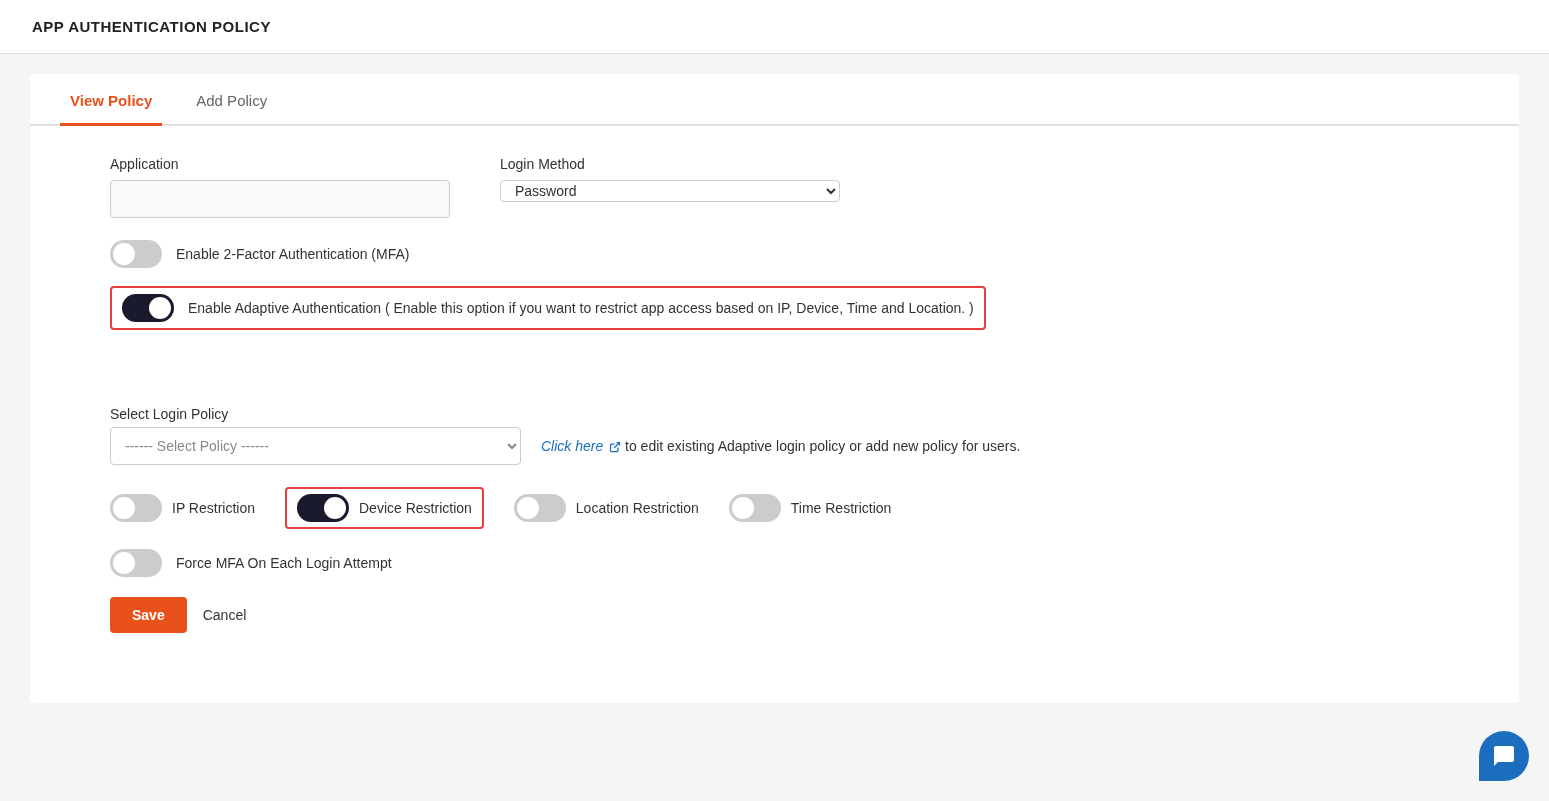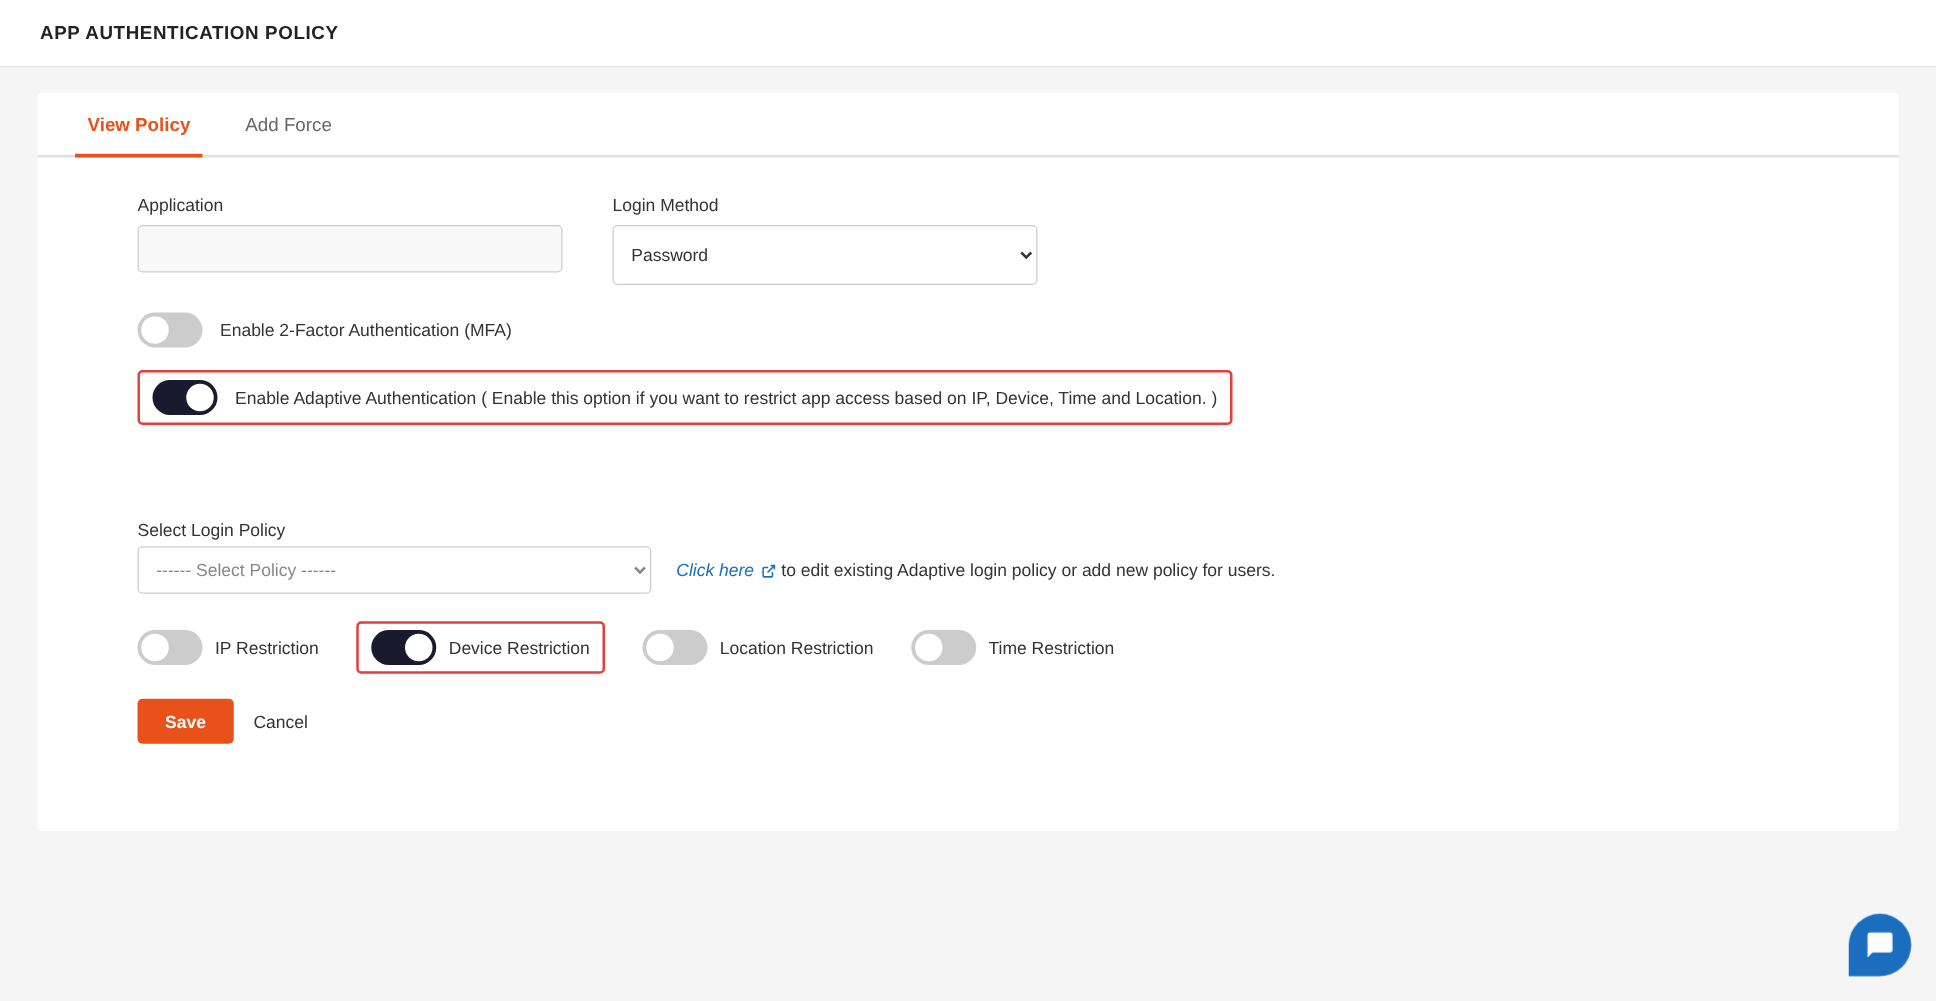--- a/index.html
+++ b/index.html
@@ -53,21 +53,21 @@
       border-bottom: 3px solid #e8521a;
       font-weight: 600;
     }
 
     .form-area {
       padding: 30px 80px;
     }
 
     .form-row {
       display: flex;
-      gap: 40px;
+      gap: 50px;
       margin-bottom: 22px;
       align-items: flex-start;
     }
 
     .form-group {
       display: flex;
       flex-direction: column;
       gap: 8px;
     }
 
@@ -82,21 +82,21 @@
       height: 38px;
       border: 1px solid #ccc;
       border-radius: 4px;
       padding: 0 10px;
       background: #f9f9f9;
       font-size: 14px;
     }
 
     .form-group select {
       width: 340px;
-      height: 48px;
+      height: 22px;
       border: 1px solid #ccc;
       border-radius: 4px;
       padding: 0 10px;
       background: #fff;
       font-size: 14px;
       color: #333;
       appearance: auto;
     }
 
     .toggle-row {
@@ -276,21 +276,21 @@
 <body>
 
 <div class="page-header">
   <h1>APP AUTHENTICATION POLICY</h1>
 </div>
 
 <div class="main-content">
 
   <div class="tabs">
     <div class="tab active">View Policy</div>
-    <div class="tab">Add Force</div>
+    <div class="tab">Add Policy</div>
   </div>
 
   <div class="form-area">
 
     
     <div class="form-row">
       <div class="form-group">
         <label>Application</label>
         <input type="text" style="">
       </div>
@@ -372,20 +372,27 @@
         <label class="toggle-switch">
           <input type="checkbox" style="">
           <span class="toggle-slider"></span>
         </label>
         <span>Time Restriction</span>
       </div>
 
     </div>
 
     
+    <div class="toggle-row">
+      <label class="toggle-switch">
+        <input type="checkbox" style="">
+        <span class="toggle-slider"></span>
+      </label>
+      <span class="toggle-label">Force MFA On Each Login Attempt</span>
+    </div>
 
     
     <div class="action-row">
       <button class="btn-save">Save</button>
       <button class="btn-cancel">Cancel</button>
     </div>
 
   </div>
 </div>
 

